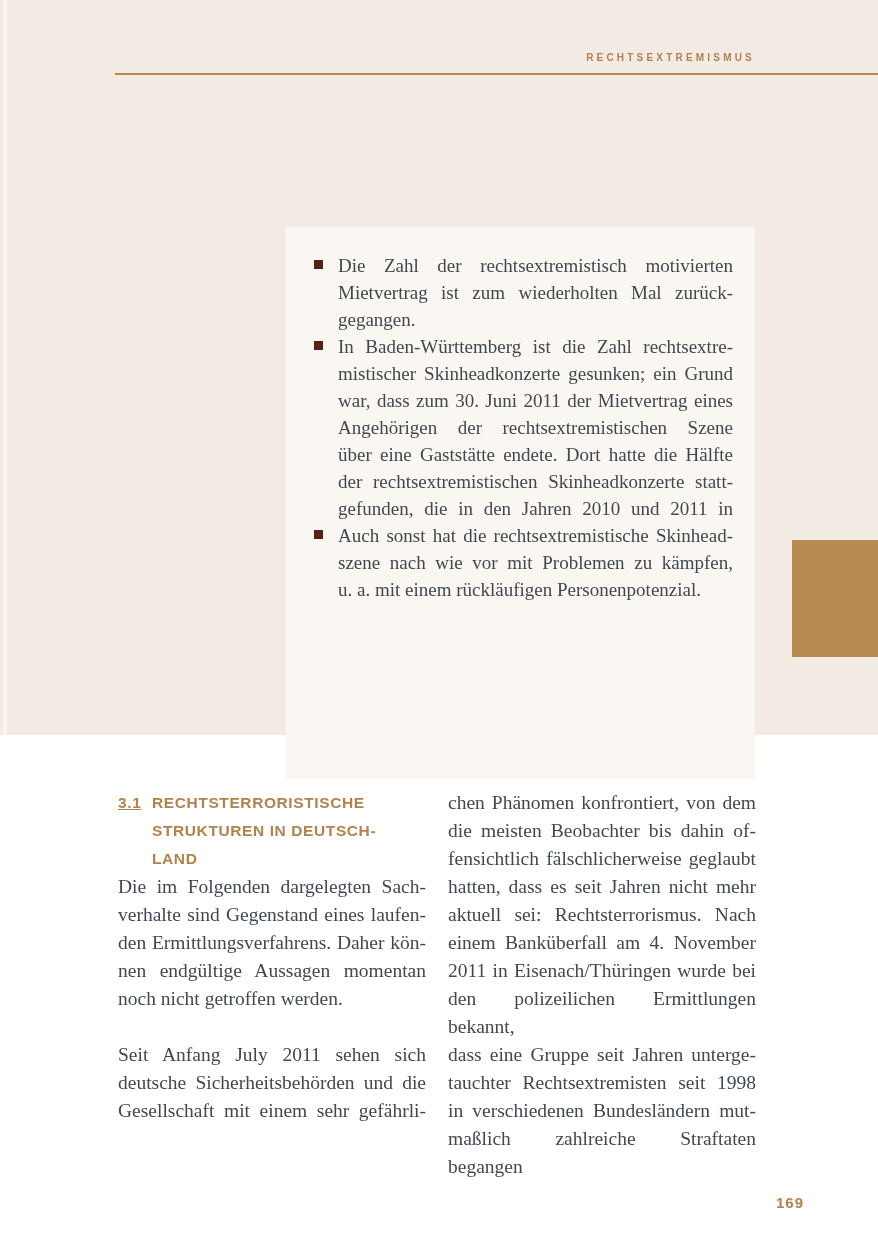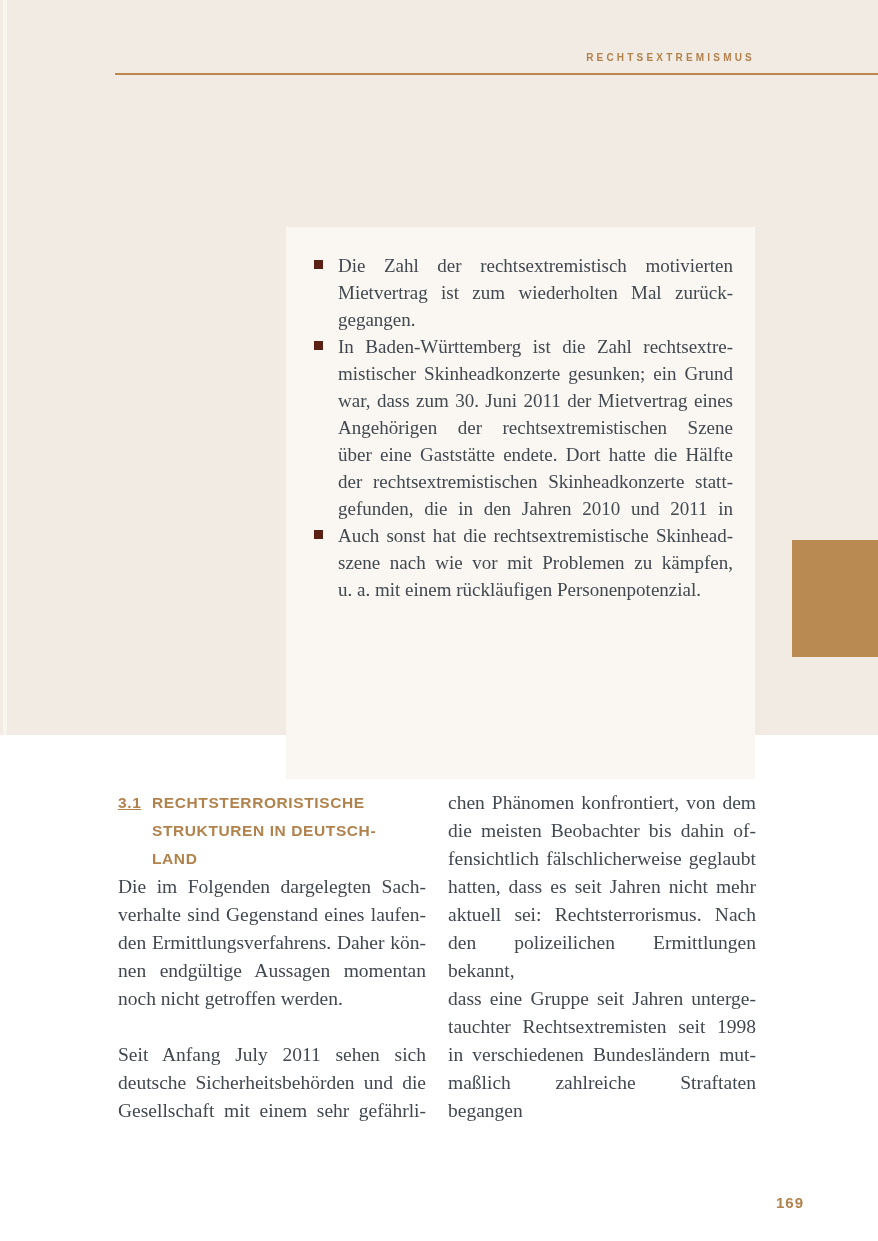--- a/index.html
+++ b/index.html
@@ -156,20 +156,22 @@
         </div>
     </div>
     <div class="column">
       <div>
           <div class="para">
             <div class="tline">chen Phänomen konfrontiert, von dem</div>
             <div class="tline">die meisten Beobachter bis dahin of-</div>
             <div class="tline">fensichtlich fälschlicherweise geglaubt</div>
             <div class="tline">hatten, dass es seit Jahren nicht mehr</div>
             <div class="tline">aktuell sei: Rechtsterrorismus. Nach</div>
+            <div class="tline">einem Banküberfall am 4. November</div>
+            <div class="tline">2011 in Eisenach/Thüringen wurde bei</div>
             <div class="tline">den polizeilichen Ermittlungen bekannt,</div>
             <div class="tline">dass eine Gruppe seit Jahren unterge-</div>
             <div class="tline">tauchter Rechtsextremisten seit 1998</div>
             <div class="tline">in verschiedenen Bundesländern mut-</div>
             <div class="tline">maßlich zahlreiche Straftaten begangen</div>
           </div>
         </div>
     </div>
   </div>
 

